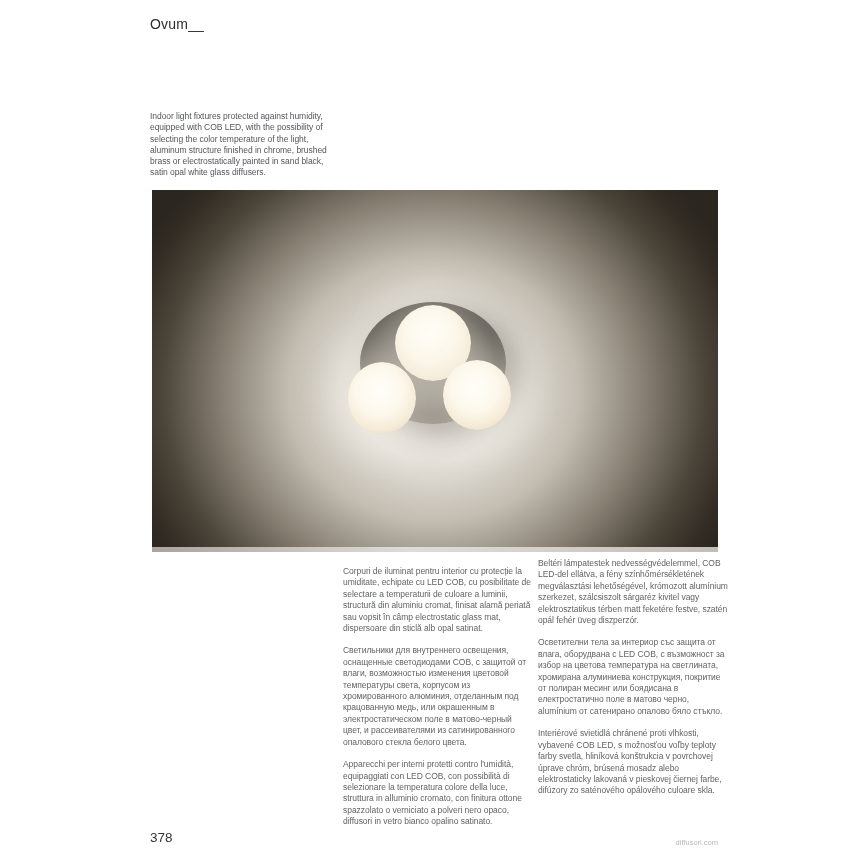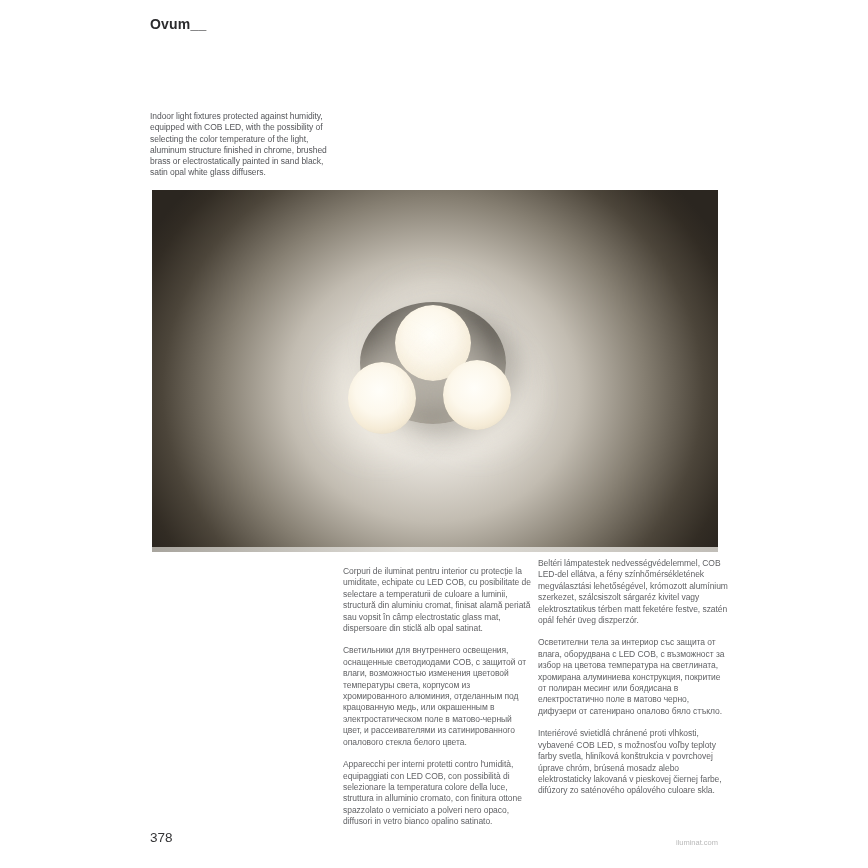--- a/index.html
+++ b/index.html
@@ -14,21 +14,21 @@
     height: 868px;
     background: #ffffff;
     overflow: hidden;
   }
 
   
   .brand {
     position: absolute;
     left: 150px; top: 16px;
     font-size: 14px;
-    font-weight: 700;
+    font-weight: 400;
     letter-spacing: 0.2px;
     color: #2b2b2d;
   }
   .title {
     position: absolute;
     left: 147px; top: 46px;
     font-size: 41px;
     font-weight: 300;
     letter-spacing: -0.5px;
     color: #3c3c3e;
@@ -140,21 +140,21 @@
   </div>
 
   <div class="col col-left">
     <p class="desc">Corpuri de iluminat pentru interior cu protecție la umiditate, echipate cu LED COB, cu posibilitate de selectare a temperaturii de culoare a luminii, structură din aluminiu cromat, finisat alamă periată sau vopsit în câmp electrostatic glass mat, dispersoare din sticlă alb opal satinat.</p>
     <p class="desc">Светильники для внутреннего освещения, оснащенные светодиодами COB, с защитой от влаги, возможностью изменения цветовой температуры света, корпусом из хромированного алюминия, отделанным под крацованную медь, или окрашенным в электростатическом поле в матово-черный цвет, и рассеивателями из сатинированного опалового стекла белого цвета.</p>
     <p class="desc">Apparecchi per interni protetti contro l'umidità, equipaggiati con LED COB, con possibilità di selezionare la temperatura colore della luce, struttura in alluminio cromato, con finitura ottone spazzolato o verniciato a polveri nero opaco, diffusori in vetro bianco opalino satinato.</p>
   </div>
 
   <div class="col col-right">
     <p class="desc">Beltéri lámpatestek nedvességvédelemmel, COB LED-del ellátva, a fény színhőmérsékletének megválasztási lehetőségével, krómozott alumínium szerkezet, szálcsiszolt sárgaréz kivitel vagy elektrosztatikus térben matt feketére festve, szatén opál fehér üveg diszperzór.</p>
-    <p class="desc">Осветителни тела за интериор със защита от влага, оборудвана с LED COB, с възможност за избор на цветова температура на светлината, хромирана алуминиева конструкция, покритие от полиран месинг или боядисана в електростатично поле в матово черно, дифузери от сатенирано опалово бяло стъкло.</p>
+    <p class="desc">Осветителни тела за интериор със защита от влага, оборудвана с LED COB, с възможност за избор на цветова температура на светлината, хромирана алуминиева конструкция, покритие от полиран месинг или боядисана в електростатично поле в матово черно, alumínium от сатенирано опалово бяло стъкло.</p>
     <p class="desc">Interiérové svietidlá chránené proti vlhkosti, vybavené COB LED, s možnosťou voľby teploty farby svetla, hliníková konštrukcia v povrchovej úprave chróm, brúsená mosadz alebo elektrostaticky lakovaná v pieskovej čiernej farbe, difúzory zo saténového opálového culoare skla.</p>
   </div>
 
   <div class="page-number">378</div>
 
-  <div class="website">iluminat.com</div>
+  <div class="website">diffusori.com</div>
 
 </div>
 
 </body></html>

